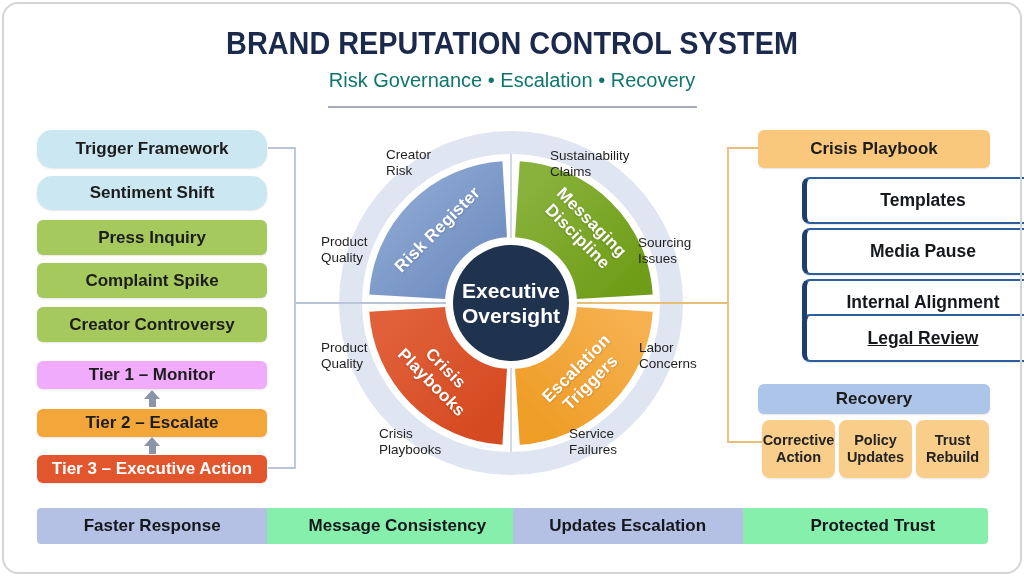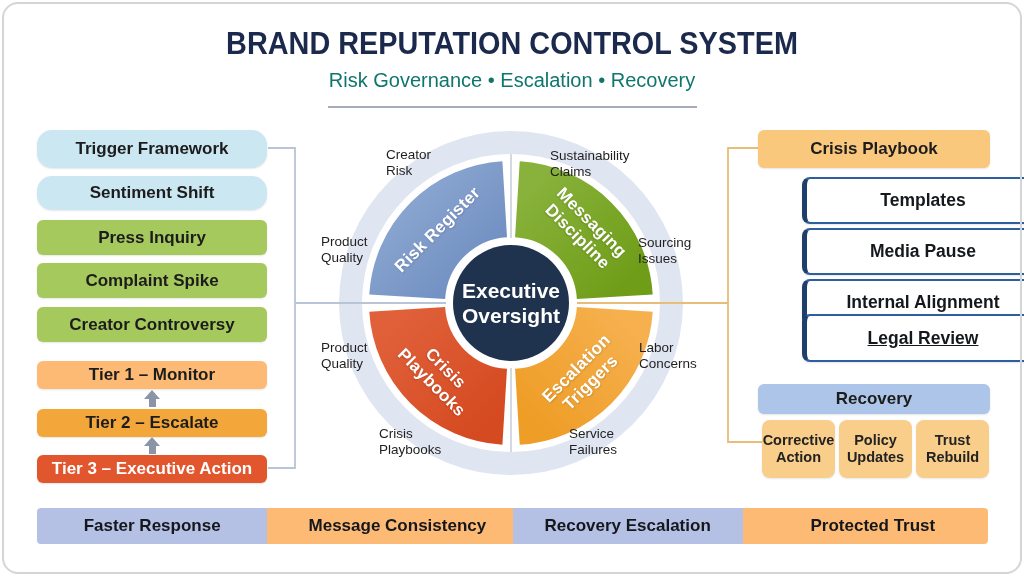--- a/index.html
+++ b/index.html
@@ -16,21 +16,21 @@
 
   
   .box{position:absolute;display:flex;align-items:center;justify-content:center;
        border-radius:6px;font-size:17px;font-weight:600;color:#1c1c1c;
        box-shadow:0 1px 2px rgba(0,0,0,.10);}
 
   
   .lbox{left:37px;width:230px;}
   .cyan{background:#cbe7f1;border-radius:15px;}
   .green{background:#a6c95e;}
-  .tier1{background:#fdba74;}
+  .tier1{background:#f0abfc;}
   .tier2{background:#f3a63a;}
   .tier3{background:#e2562e;color:#ffffff;}
 
   .arrow-up{position:absolute;left:144px;width:16px;display:flex;flex-direction:column;align-items:center;}
   .arrow-up .head{width:0;height:0;border-left:8px solid transparent;border-right:8px solid transparent;
                   border-bottom:9px solid #8a95a8;}
   .arrow-up .stem{width:7px;height:8px;background:#8a95a8;}
 
   
   .rbox{left:758px;width:232px;}
@@ -55,21 +55,21 @@
   .qlabel span{display:block;}
   .olabel{position:absolute;transform:translate(-50%,-50%);font-size:13.5px;font-weight:500;
         color:#1f1f1f;line-height:1.15;}
 
   
   .footer{position:absolute;left:37px;top:508px;width:951px;height:36px;display:flex;
           border-radius:4px;overflow:hidden;}
   .fcell{flex:1;display:flex;align-items:center;justify-content:center;
          font-size:17px;font-weight:600;color:#14171c;}
   .fc-peri{background:#b5c0e5;}
-  .fc-cyan{background:#fdba74;padding-left:15px;}
+  .fc-cyan{background:#86efac;padding-left:15px;}
 </style>
 </head>
 <body>
 
 <div class="stage">
 
   <svg class="wheel-svg" width="1024" height="576" viewBox="0 0 1024 576">
     <defs>
       <linearGradient id="gBlue" x1="0" y1="0" x2="1" y2="1">
         <stop offset="0" stop-color="#8aa5d0"></stop>
@@ -166,18 +166,18 @@
   <div class="box rbox white-item" style="top:279px;height:43px;">Internal Alignment</div>
   <div class="box rbox white-item" style="top:314px;height:44px;text-decoration:underline;">Legal Review</div>
   <div class="box rbox recovery" style="top:384px;height:30px;">Recovery</div>
   <div class="sbox" style="left:762px;">Corrective Action</div>
   <div class="sbox" style="left:839px;">Policy Updates</div>
   <div class="sbox" style="left:916px;">Trust Rebuild</div>
 
   <div class="footer">
     <div class="fcell fc-peri">Faster Response</div>
     <div class="fcell fc-cyan">Message Consistency</div>
-    <div class="fcell fc-peri">Recovery Escalation</div>
+    <div class="fcell fc-peri">Updates Escalation</div>
     <div class="fcell fc-cyan">Protected Trust</div>
   </div>
 
   <div class="frame"></div>
 </div>
 
 </body></html>

